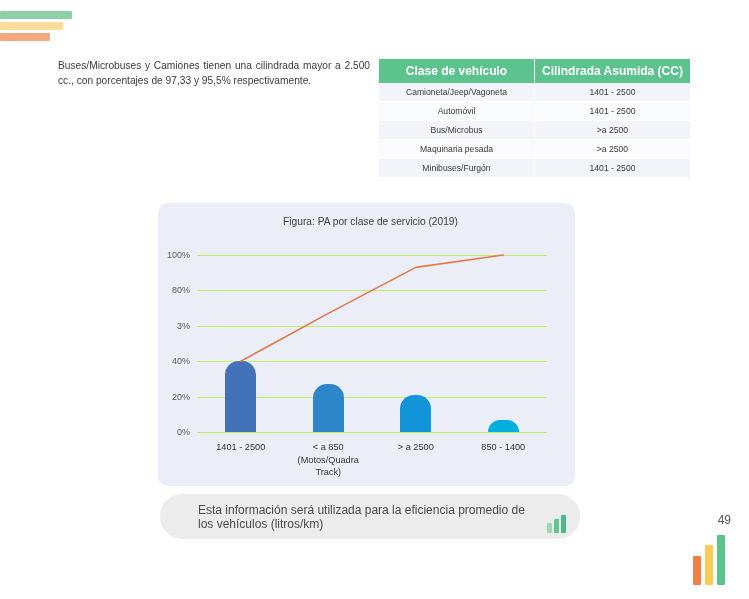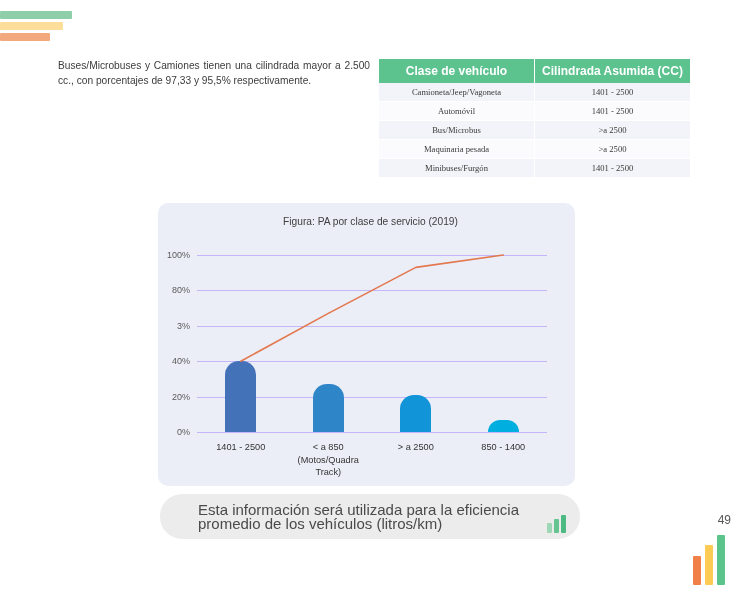--- a/index.html
+++ b/index.html
@@ -48,21 +48,20 @@
     font-weight: bold;
     font-size: 12px;
     padding: 5px 2px;
     text-align: center;
     border: none;
   }
   #veh-table td {
     padding: 4px 2px;
     text-align: center;
     border: none;
-    font-family: Liberation Serif, serif;
   }
   #veh-table tbody tr:nth-child(odd) td { background: #f3f4f9; }
   #veh-table tbody tr:nth-child(even) td { background: #fbfbfd; }
   #veh-table td.col-a { border-right: 1px solid #ffffff; }
   #veh-table th.col-a { border-right: 1px solid #ffffff; }
   #veh-table tbody tr td { border-bottom: 1px solid #ffffff; }
 
   
   #chart-panel {
     position: absolute;
@@ -82,21 +81,21 @@
     position: absolute;
     left: 39px;
     top: 52px;
     width: 350px;
     height: 177px;
   }
   .gridline {
     position: absolute;
     left: 0; width: 350px;
     height: 1px;
-    background: #c4b5fd;
+    background: #bef264;
   }
   .ytick {
     position: absolute;
     right: 100%;
     margin-right: 7px;
     transform: translateY(-50%);
     font-size: 9px;
     color: #5a5a5a;
     white-space: nowrap;
   }
@@ -127,21 +126,21 @@
   #callout {
     position: absolute;
     left: 160px; top: 494px;
     width: 420px; height: 45px;
     background: #ececec;
     border-radius: 22px;
   }
   #callout-text {
     position: absolute;
     left: 38px; top: 9px; width: 340px;
-    font-size: 15px;
+    font-size: 12px;
     line-height: 14px;
     color: #4a4a4a;
   }
   #callout-icon {
     position: absolute;
     right: 13px; bottom: 6px;
     width: 20px; height: 20px;
   }
   #callout-icon i {
     position: absolute;

